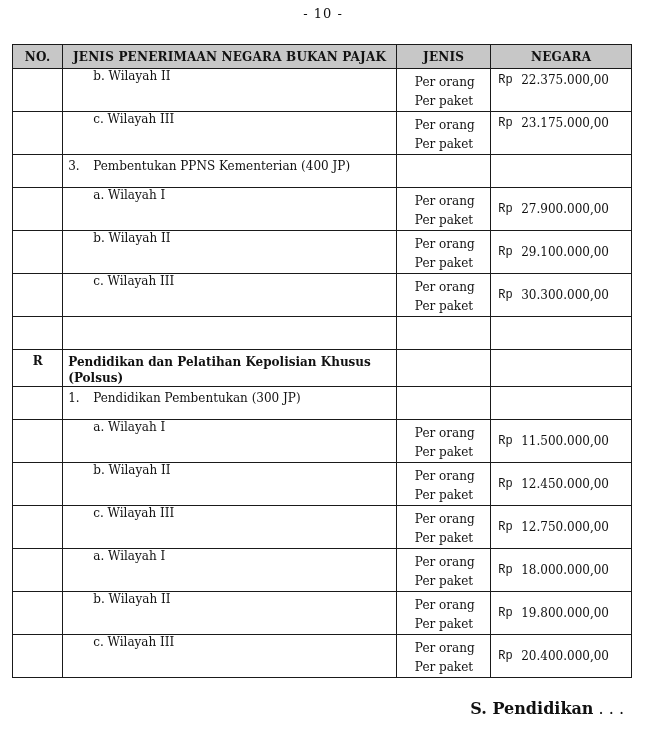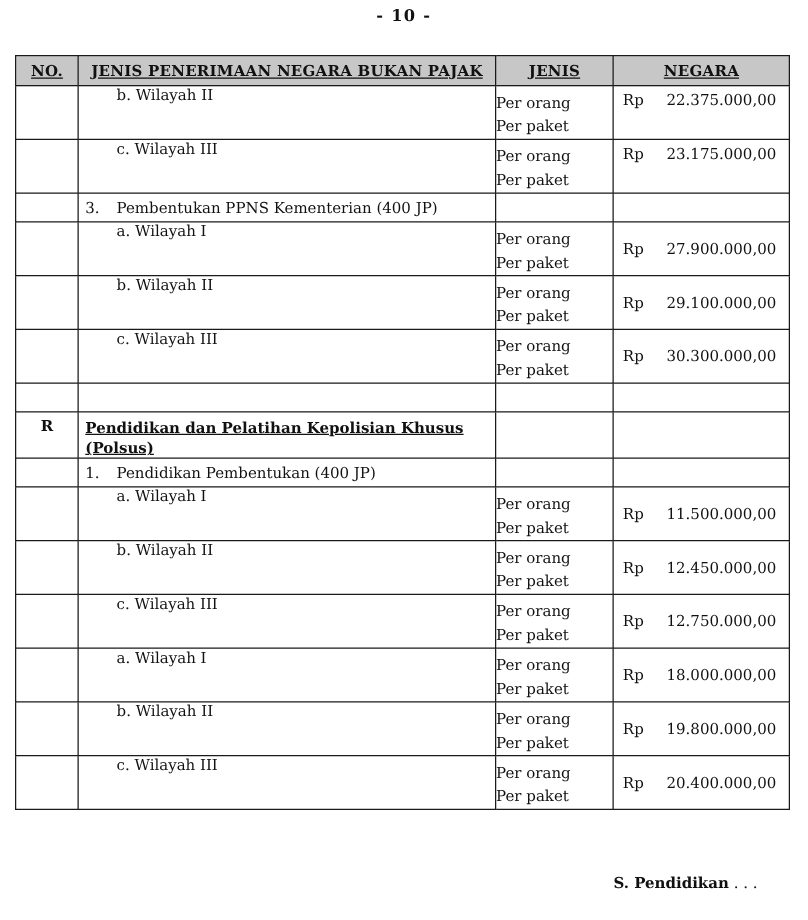--- a/index.html
+++ b/index.html
@@ -1,43 +1,43 @@
 <!DOCTYPE html>
 <html><head>
 <meta charset="utf-8">
 <style>
   html, body { margin: 0; padding: 0; background: #ffffff; }
   body { width: 646px; height: 736px; position: relative; overflow: hidden;
          font-family: "DejaVu Serif", "Liberation Serif", serif; color: #111; }
   .page-num { position: absolute; top: 6px; left: 0; width: 646px; text-align: center;
-              font-size: 13px; letter-spacing: 1px; font-weight: bold; }
+              font-size: 13px; letter-spacing: 1px; }
   table { position: absolute; left: 12px; top: 44px; border-collapse: collapse;
           table-layout: fixed; width: 620px; font-size: 12px; }
   td, th { border: 1.3px solid #1a1a1a; padding: 0; vertical-align: top; }
   th { background: #c7c7c7; font-weight: bold; font-size: 12px; height: 23px;
-       vertical-align: middle; text-align: center; letter-spacing: 0.2px; text-decoration: underline; }
+       vertical-align: middle; text-align: center; letter-spacing: 0.2px; }
   .c-no { width: 50px; }
   .c-jenis { width: 332px; }
   .c-sat { width: 94px; }
   .c-tarif { width: 140px; }
   .sub { padding-left: 30px; padding-top: 0; }
   .grp { padding-left: 5px; padding-top: 4px; }
   .grp .n { display: inline-block; width: 25px; }
-  .sat { padding-top: 4px; line-height: 19px; }
+  .sat { padding-left: 18px; padding-top: 4px; line-height: 19px; }
   .tarif { position: relative; }
-  .rp { position: absolute; left: 7px; }
-  .amt { position: absolute; right: 10px; }
+  .rp { position: absolute; left: 7px; font-family: Liberation Mono, monospace; }
+  .amt { position: absolute; right: 22px; }
   .tarif.top .rp, .tarif.top .amt { top: 4px; }
   .tarif.mid .rp, .tarif.mid .amt { top: 14px; }
   .r2 { height: 42px; }
-  .r1 { height: 23px; }
+  .r1 { height: 33px; }
   .rsec { height: 36px; }
   .no-cell { text-align: center; font-weight: bold; padding-top: 4px; }
-  .sec-title { font-weight: bold; padding-left: 5px; padding-top: 4px; line-height: 16px; text-decoration: underline; }
-  .footer { position: absolute; top: 699px; right: 40px; font-size: 12px; }
+  .sec-title { font-weight: bold; padding-left: 5px; padding-top: 4px; line-height: 16px; }
+  .footer { position: absolute; top: 699px; right: 22px; font-size: 16px; }
   .footer b { font-weight: bold; }
 </style>
 </head>
 <body>
 
 <div class="page-num">-  10  -</div>
 
 <table>
   <colgroup>
     <col class="c-no">
@@ -136,21 +136,21 @@
 
     <tr class="rsec">
       <td class="no-cell">R</td>
       <td class="sec-title">Pendidikan dan Pelatihan Kepolisian Khusus (Polsus)</td>
       <td></td>
       <td></td>
     </tr>
 
     <tr class="r1">
       <td></td>
-      <td class="grp"><span class="n">1.</span><span>Pendidikan Pembentukan (400 JP)</span></td>
+      <td class="grp"><span class="n">1.</span><span>Pendidikan Pembentukan (300 JP)</span></td>
       <td></td>
       <td></td>
     </tr>
 
     <tr class="r2">
       <td></td>
       <td class="sub">a. Wilayah I</td>
       <td class="sat">
           <div>Per orang</div>
           <div>Per paket</div>

